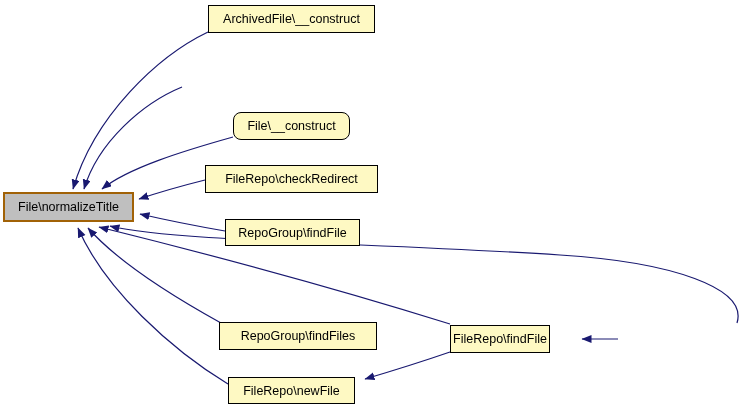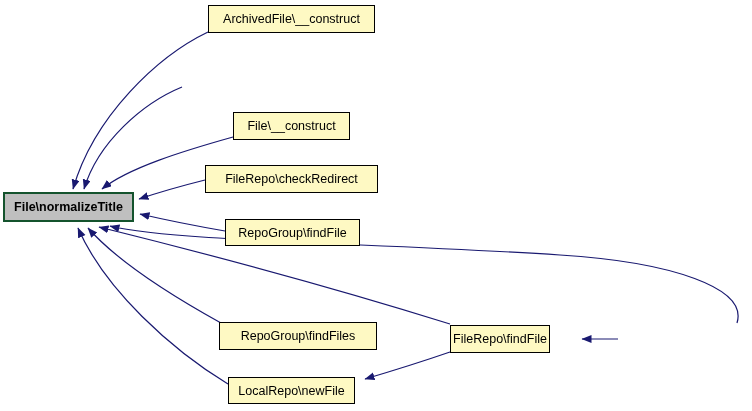--- a/index.html
+++ b/index.html
@@ -17,23 +17,22 @@
     border:1px solid #000000;
     background:#fef9c3;
     color:#000000;
     display:flex;align-items:center;justify-content:center;
     font-size:12.5px;
     white-space:nowrap;
     cursor:pointer;
   }
   .node.focus{
     background:#bfbfbf;
-    border:2px solid #14532d;
+    border:2px solid #a16207;
     cursor:default;
-    font-weight:bold;
   }
 </style>
 </head>
 <body>
 
 <div id="canvas">
 
   <svg id="edges" viewBox="0 0 752 411" xmlns="http://www.w3.org/2000/svg">
     <defs>
       <marker id="arrow" markerWidth="12" markerHeight="9" refX="9.5" refY="4" orient="auto" markerUnits="userSpaceOnUse">
@@ -53,26 +52,26 @@
       <path d="M618,339 L582,339" marker-end="url(#arrow)"></path>
       <path d="M450,352 C421,362 392,371 365,379" marker-end="url(#arrow)"></path>
     </g>
   </svg>
 
   <div class="node focus" style="left:3px;top:192px;width:131px;height:30px;">File\normalizeTitle</div>
 
   <div class="node" style="left:208px;top:5px;width:167px;height:28px;">ArchivedFile\__construct</div>
 
 
-  <div class="node" style="left:233px;top:112px;width:117px;height:28px;">File\__construct</div>
+  <div class="node" style="left:233px;top:112px;width:117px;height:28px;border-radius:8px;">File\__construct</div>
 
   <div class="node" style="left:205px;top:165px;width:173px;height:28px;">FileRepo\checkRedirect</div>
 
   <div class="node" style="left:225px;top:219px;width:135px;height:27px;">RepoGroup\findFile</div>
 
   <div class="node" style="left:219px;top:322px;width:158px;height:28px;">RepoGroup\findFiles</div>
 
-  <div class="node" style="left:228px;top:377px;width:127px;height:27px;">LocalRepo\newFile</div>
+  <div class="node" style="left:228px;top:377px;width:127px;height:27px;">FileRepo\newFile</div>
 
   <div class="node" style="left:450px;top:325px;width:100px;height:28px;">FileRepo\findFile</div>
 
 
 </div>
 
 </body></html>

